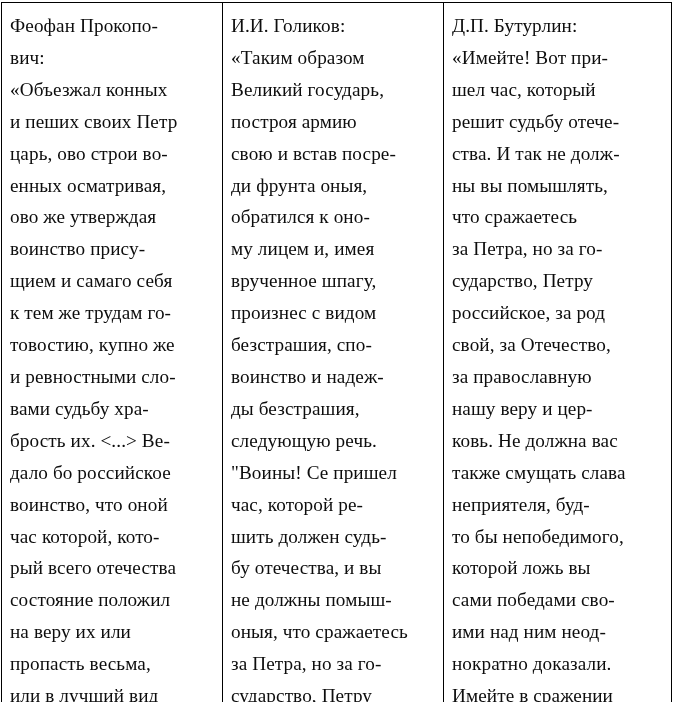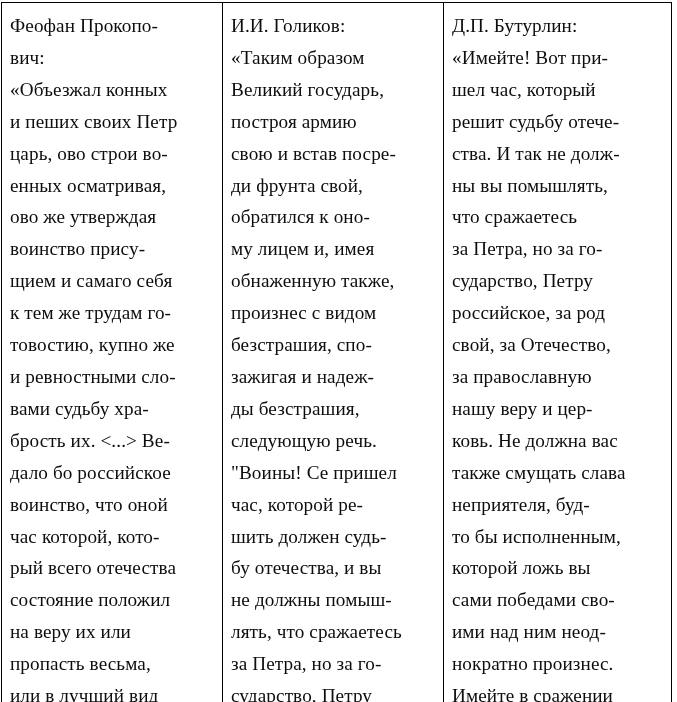--- a/index.html
+++ b/index.html
@@ -90,35 +90,35 @@
               <div class="line">или в лучший вид</div>
             </div>
         </td>
         <td class="col-2">
           <div class="cell-inner">
               <div class="line attribution">И.И. Голиков:</div>
               <div class="line">«Таким образом</div>
               <div class="line">Великий государь,</div>
               <div class="line">построя армию</div>
               <div class="line">свою и встав посре-</div>
-              <div class="line">ди фрунта свой,</div>
+              <div class="line">ди фрунта оныя,</div>
               <div class="line">обратился к оно-</div>
               <div class="line">му лицем и, имея</div>
-              <div class="line">обнаженную также,</div>
+              <div class="line">врученное шпагу,</div>
               <div class="line">произнес с видом</div>
               <div class="line">безстрашия, спо-</div>
-              <div class="line">зажигая и надеж-</div>
+              <div class="line">воинство и надеж-</div>
               <div class="line">ды безстрашия,</div>
               <div class="line">следующую речь.</div>
               <div class="line">"Воины! Се пришел</div>
               <div class="line">час, которой ре-</div>
               <div class="line">шить должен судь-</div>
               <div class="line">бу отечества, и вы</div>
               <div class="line">не должны помыш-</div>
-              <div class="line">лять, что сражаетесь</div>
+              <div class="line">оныя, что сражаетесь</div>
               <div class="line">за Петра, но за го-</div>
               <div class="line">сударство, Петру</div>
             </div>
         </td>
         <td class="col-3">
           <div class="cell-inner">
               <div class="line attribution">Д.П. Бутурлин:</div>
               <div class="line">«Имейте! Вот при-</div>
               <div class="line">шел час, который</div>
               <div class="line">решит судьбу отече-</div>
@@ -127,24 +127,24 @@
               <div class="line">что сражаетесь</div>
               <div class="line">за Петра, но за го-</div>
               <div class="line">сударство, Петру</div>
               <div class="line">российское, за род</div>
               <div class="line">свой, за Отечество,</div>
               <div class="line">за православную</div>
               <div class="line">нашу веру и цер-</div>
               <div class="line">ковь. Не должна вас</div>
               <div class="line">также смущать слава</div>
               <div class="line">неприятеля, буд-</div>
-              <div class="line">то бы исполненным,</div>
+              <div class="line">то бы непобедимого,</div>
               <div class="line">которой ложь вы</div>
               <div class="line">сами победами сво-</div>
               <div class="line">ими над ним неод-</div>
-              <div class="line">нократно произнес.</div>
+              <div class="line">нократно доказали.</div>
               <div class="line">Имейте в сражении</div>
             </div>
         </td>
       </tr>
     </tbody>
   </table>
 </div>
 
 </body></html>

